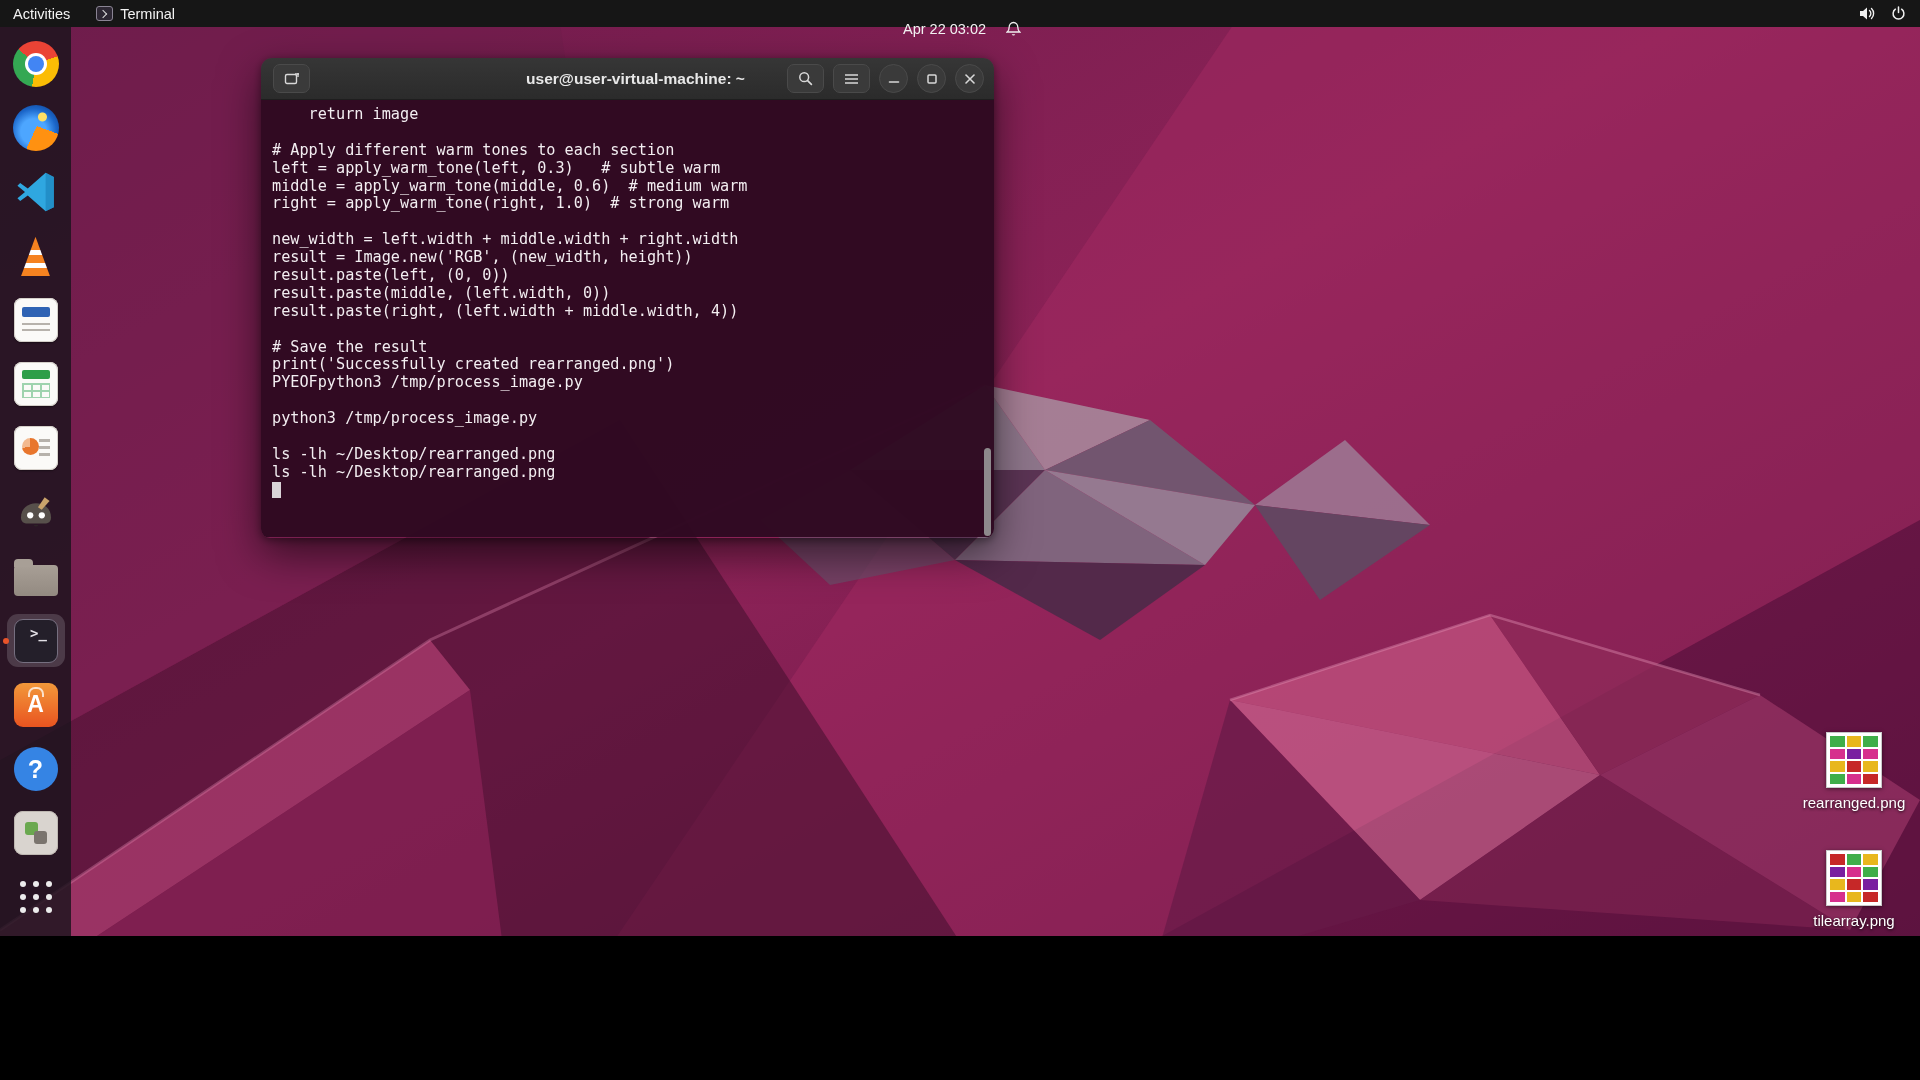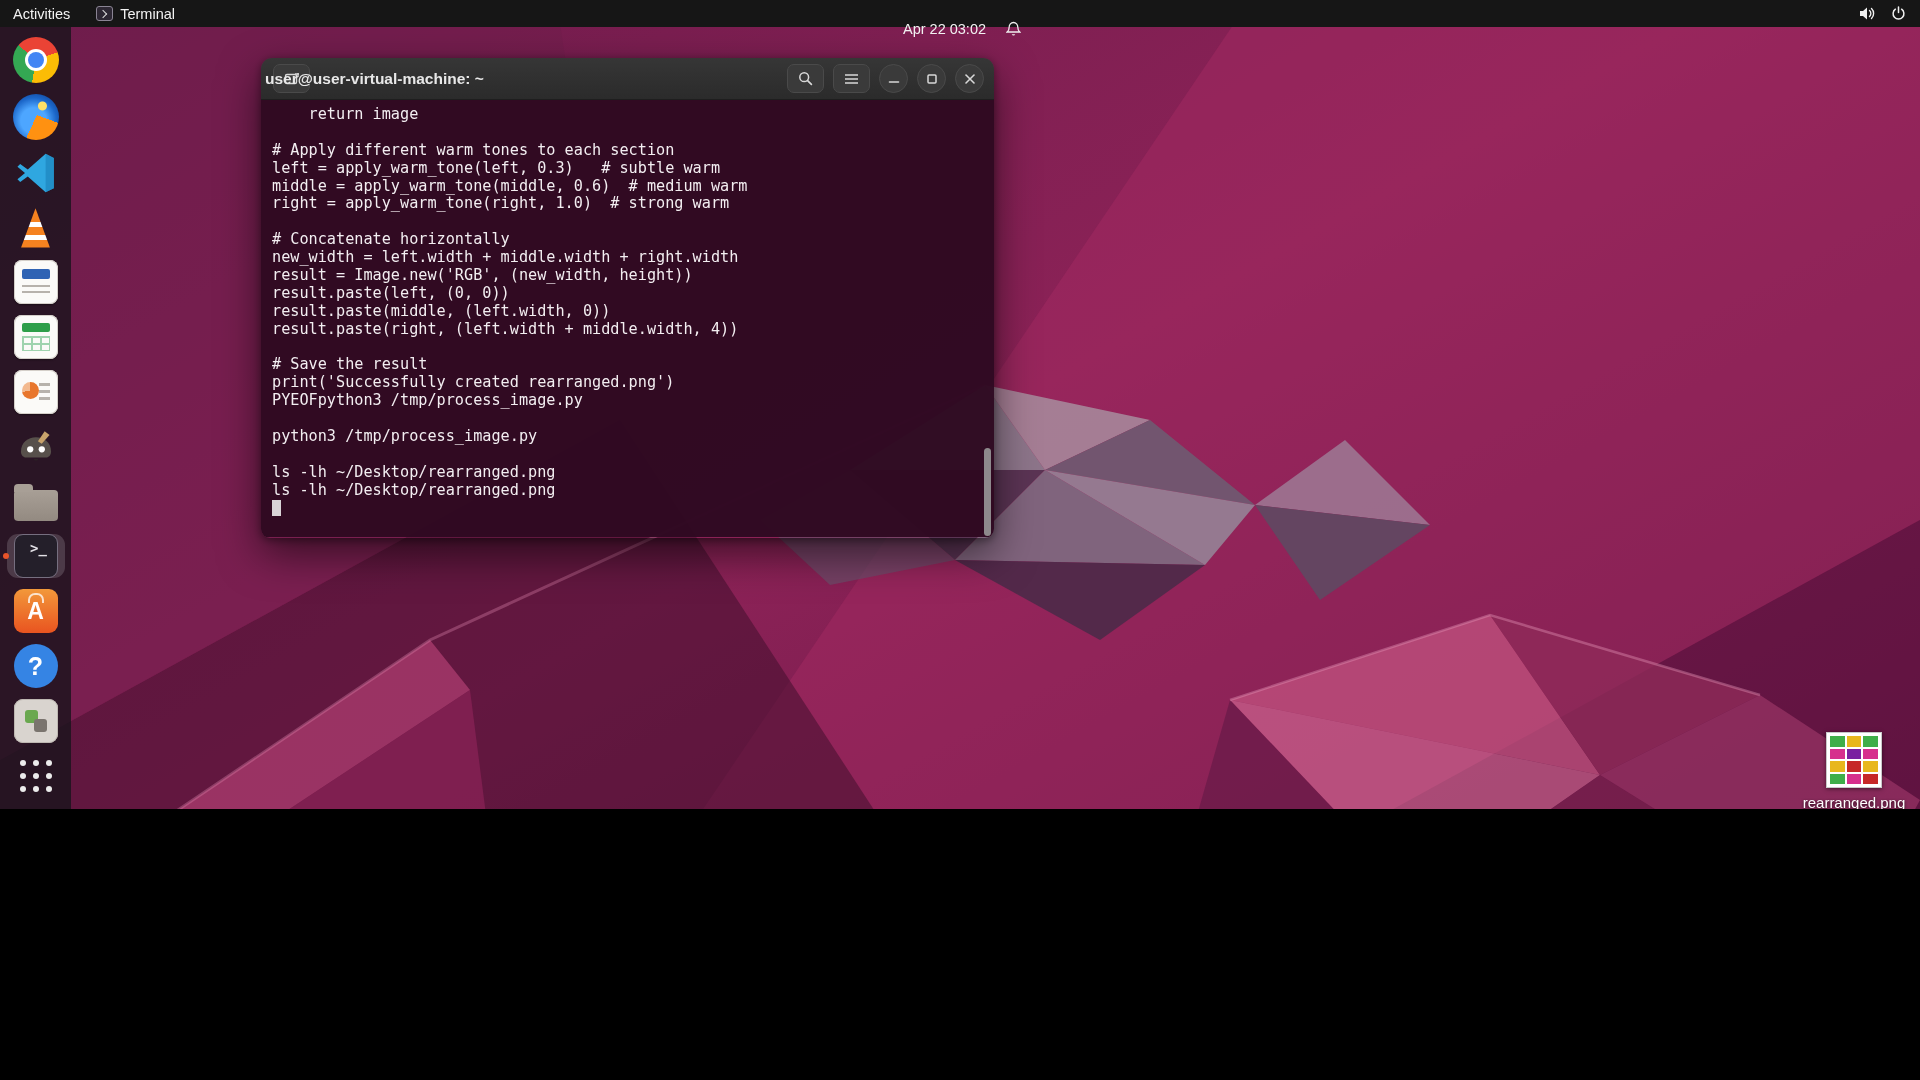--- a/index.html
+++ b/index.html
@@ -1,18 +1,18 @@
 <!DOCTYPE html>
 <html><head>
 <meta charset="utf-8">
 <style>
   * { margin:0; padding:0; box-sizing:border-box; }
   html,body { width:1920px; height:1080px; overflow:hidden; background:#000;
     font-family:"Liberation Sans","DejaVu Sans",sans-serif; }
-  .stage { position:relative; width:1920px; height:809px; overflow:hidden; }
+  .stage { position:relative; width:1920px; height:936px; overflow:hidden; }
 
   
   .wallpaper { position:absolute; inset:0; z-index:0; }
 
   
   .topbar { position:absolute; top:0; left:0; right:0; height:27px; background:#161616;
     z-index:10; display:flex; align-items:center; color:#f2f2f2; font-size:14.5px; }
   .tb-item { background:none; border:none; color:#f2f2f2; font-size:14.5px; height:27px;
     display:flex; align-items:center; gap:7px; padding:0 13px; cursor:pointer;
     font-family:inherit; }
@@ -100,21 +100,21 @@
   
   .griddots { display:grid; grid-template-columns:repeat(3,6px); grid-auto-rows:6px; gap:7px; }
   .griddots i { background:#ececec; border-radius:50%; display:block; }
 
   
   .terminal-window { position:absolute; left:261px; top:58px; width:733px; height:480px;
     z-index:6; border-radius:11px 11px 9px 9px; overflow:hidden;
     box-shadow:0 16px 42px rgba(0,0,0,.55), 0 2px 8px rgba(0,0,0,.4); }
   .titlebar { height:42px; background:linear-gradient(#363636,#2b2b2b);
     border-bottom:1px solid #1e1e1e; position:relative; display:flex; align-items:center; }
-  .wintitle { position:absolute; left:4px; right:0; text-align:left; color:#e8e8e8;
+  .wintitle { position:absolute; left:16px; right:0; text-align:center; color:#e8e8e8;
     font-size:15.5px; font-weight:bold; pointer-events:none; }
   .hb { background:#3a3a3a; border:1px solid #4a4a4a; cursor:pointer; display:flex;
     align-items:center; justify-content:center; }
   .newtab { position:absolute; left:12px; width:37px; height:29px; border-radius:7px; }
   .controls { position:absolute; right:10px; display:flex; align-items:center; gap:9px; }
   .rectbtn { width:37px; height:29px; border-radius:7px; }
   .circbtn { width:29px; height:29px; border-radius:50%; }
   .term-body { position:relative; height:437px; background:rgba(46,9,33,0.97);
     padding:6px 10px 0 11px; font-family:"DejaVu Sans Mono",monospace; font-size:15.2px;
     color:#f3eef1; }
@@ -332,21 +332,20 @@
     </div>
     <div class="term-body">
       <div>
           <div class="term-line">    return image</div>
           <div class="term-line">&nbsp;</div>
           <div class="term-line"># Apply different warm tones to each section</div>
           <div class="term-line">left = apply_warm_tone(left, 0.3)   # subtle warm</div>
           <div class="term-line">middle = apply_warm_tone(middle, 0.6)  # medium warm</div>
           <div class="term-line">right = apply_warm_tone(right, 1.0)  # strong warm</div>
           <div class="term-line">&nbsp;</div>
-          <div class="term-line"># Concatenate horizontally</div>
           <div class="term-line">new_width = left.width + middle.width + right.width</div>
           <div class="term-line">result = Image.new('RGB', (new_width, height))</div>
           <div class="term-line">result.paste(left, (0, 0))</div>
           <div class="term-line">result.paste(middle, (left.width, 0))</div>
           <div class="term-line">result.paste(right, (left.width + middle.width, 4))</div>
           <div class="term-line">&nbsp;</div>
           <div class="term-line"># Save the result</div>
           <div class="term-line">print('Successfully created rearranged.png')</div>
           <div class="term-line">PYEOFpython3 /tmp/process_image.py</div>
           <div class="term-line">&nbsp;</div>
@@ -370,20 +369,37 @@
         <i style="background: rgb(214, 47, 141);"></i>
         <i style="background: rgb(232, 183, 29);"></i>
         <i style="background: rgb(198, 40, 40);"></i>
         <i style="background: rgb(232, 183, 29);"></i>
         <i style="background: rgb(63, 174, 73);"></i>
         <i style="background: rgb(214, 47, 141);"></i>
         <i style="background: rgb(198, 40, 40);"></i>
       </span>
     <span class="d-label">rearranged.png</span>
   </button>
+  <button class="d-icon" style="left:1794px; top:850px;">
+    <span class="thumb">
+        <i style="background: rgb(198, 40, 40);"></i>
+        <i style="background: rgb(63, 174, 73);"></i>
+        <i style="background: rgb(232, 183, 29);"></i>
+        <i style="background: rgb(122, 31, 160);"></i>
+        <i style="background: rgb(214, 47, 141);"></i>
+        <i style="background: rgb(63, 174, 73);"></i>
+        <i style="background: rgb(232, 183, 29);"></i>
+        <i style="background: rgb(198, 40, 40);"></i>
+        <i style="background: rgb(122, 31, 160);"></i>
+        <i style="background: rgb(214, 47, 141);"></i>
+        <i style="background: rgb(232, 183, 29);"></i>
+        <i style="background: rgb(198, 40, 40);"></i>
+      </span>
+    <span class="d-label">tilearray.png</span>
+  </button>
   <button class="d-icon" style="left:1794px; top:970px;">
     <span>
       <svg width="56" height="46" viewBox="0 0 54 44">
         <path d="M2 8c0-2 1-4 4-4h12l4 5h26c3 0 4 2 4 4v24c0 3-1 5-4 5H6c-3 0-4-2-4-5z" fill="#8e486a"></path>
         <path d="M2 14h52v23c0 3-1 5-4 5H6c-3 0-4-2-4-5z" fill="#ad5f86"></path>
         <path d="M27 19l-10 9h4.5v8h11v-8H37z" fill="#f6edf2" opacity="0.95"></path>
       </svg>
     </span>
     <span class="d-label">Apply</span>
   </button>

